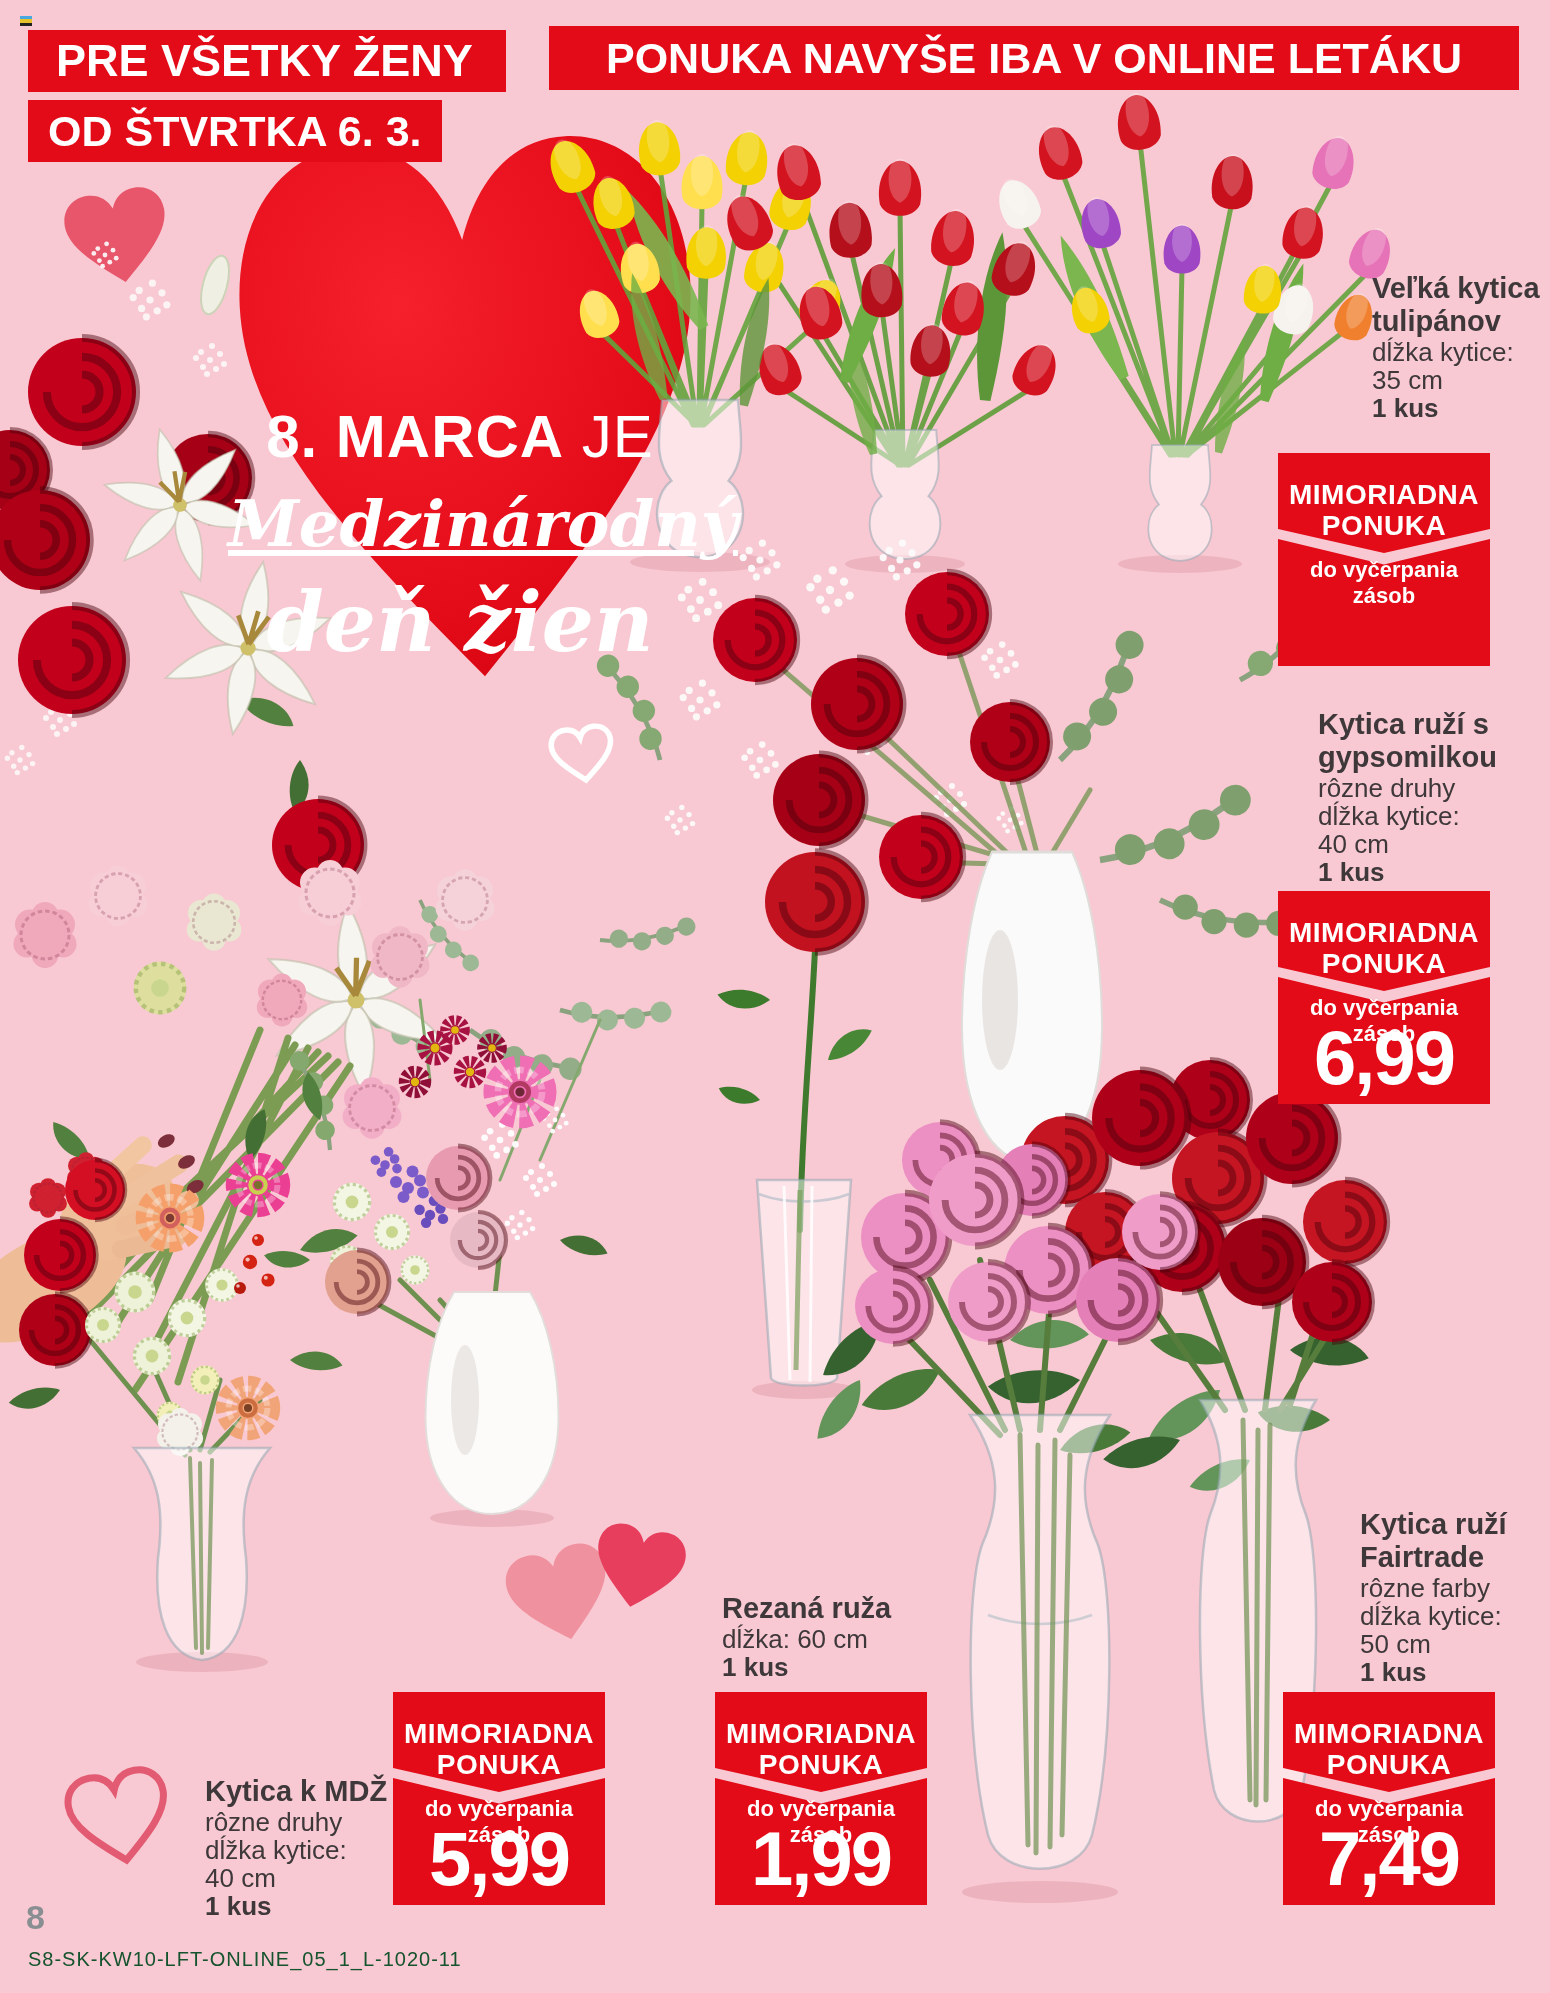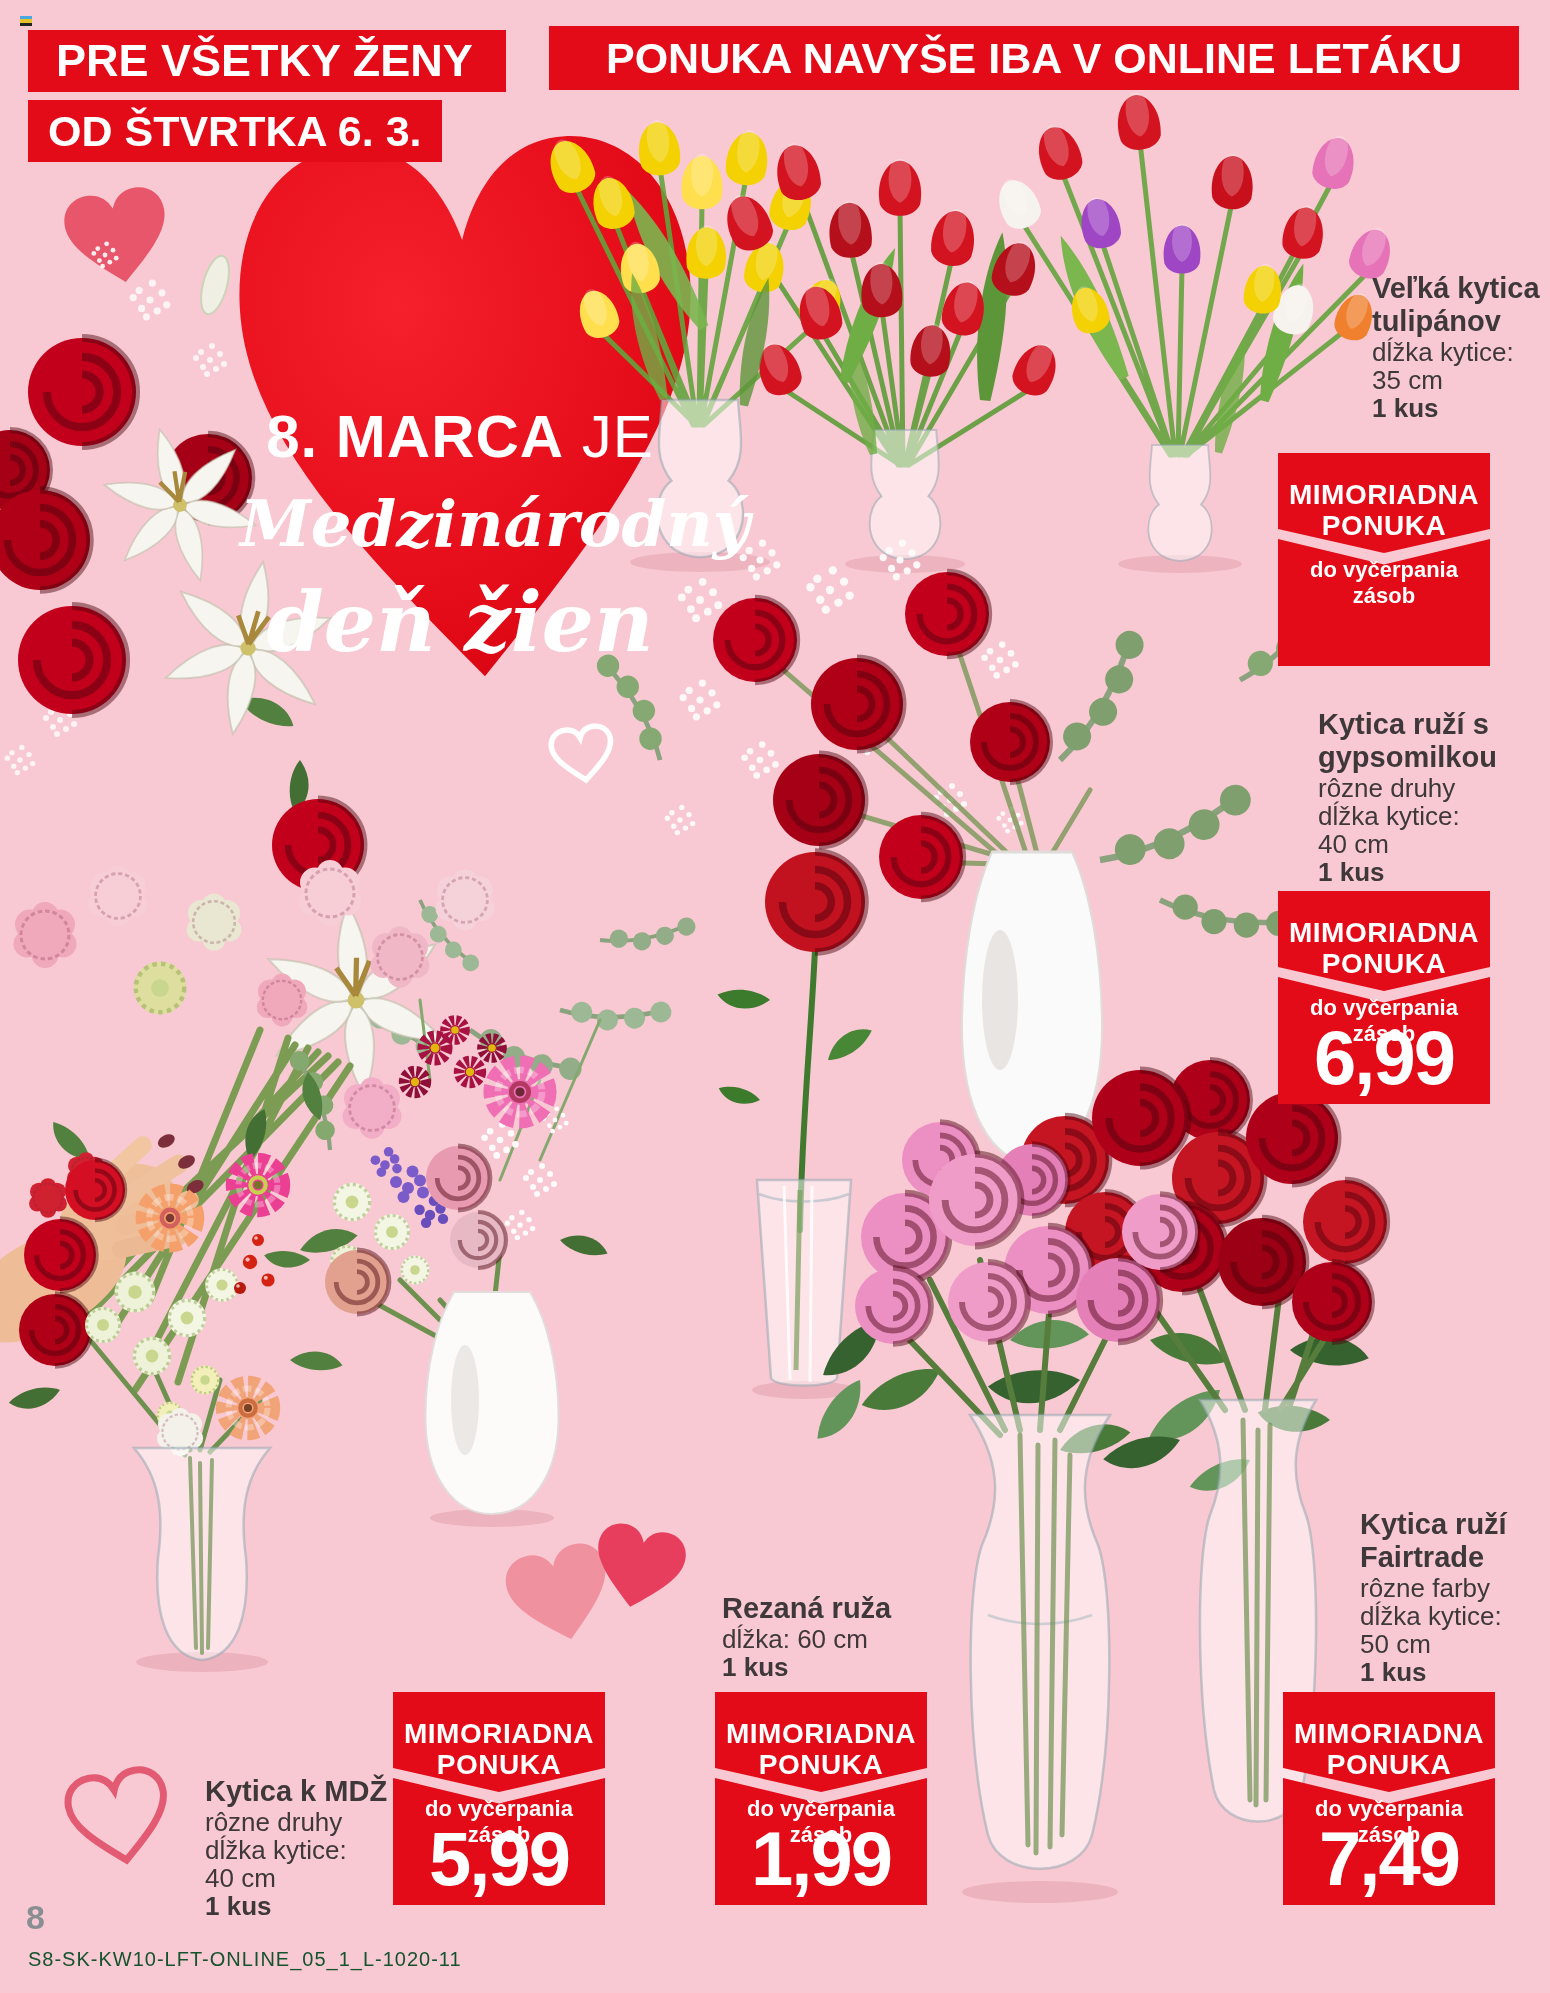--- a/index.html
+++ b/index.html
@@ -13,21 +13,21 @@
   .art{position:absolute;left:0;top:0;width:1550px;height:1993px;}
   .banner{position:absolute;background:var(--red);color:#fff;font-weight:700;white-space:nowrap;}
   .banner1{left:28px;top:30px;width:478px;height:62px;font-size:45px;line-height:62px;padding-left:28px;box-sizing:border-box;}
   .banner2{left:28px;top:100px;width:414px;height:62px;font-size:43px;line-height:62px;padding-left:20px;box-sizing:border-box;}
   .banner3{left:537px;top:26px;width:970px;height:64px;font-size:43px;line-height:64px;text-align:center;margin-left:12px;}
   .print-mark{position:absolute;left:20px;top:16px;width:12px;height:10px;display:flex;flex-direction:column;}
   .print-mark span{flex:1;}
   .heart-text{position:absolute;color:#fff;text-align:center;}
   .heart-l1{left:240px;top:402px;width:440px;font-size:60px;font-weight:700;letter-spacing:1px;}
   .heart-l1 .lite{font-weight:400;text-align:right;}
-  .heart-l2{left:240px;top:486px;width:476px;font-size:64px;font-family:"DejaVu Serif",serif;font-style:italic;font-weight:700;}
+  .heart-l2{left:228px;top:486px;width:476px;font-size:64px;font-family:"DejaVu Serif",serif;font-style:italic;font-weight:700;text-decoration:underline;}
   .heart-l3{left:222px;top:574px;width:476px;font-size:82px;font-family:"DejaVu Serif",serif;font-style:italic;font-weight:700;}
   .info{position:absolute;color:var(--ink);}
   .info-title{font-size:29px;font-weight:700;line-height:33px;}
   .info-line{font-size:26px;line-height:28px;}
   .info-qty{font-size:26px;line-height:29px;font-weight:700;}
   .badge{position:absolute;width:212px;height:213px;}
   .badge-top{position:absolute;left:0;right:0;top:0;height:100px;background:var(--red);
     clip-path:polygon(0 0,100% 0,100% 76%,50% 100%,0 76%);}
   .badge-bottom{position:absolute;left:0;right:0;top:86px;height:127px;background:var(--red);
     clip-path:polygon(0 0,50% 20%,100% 0,100% 100%,0 100%);}

